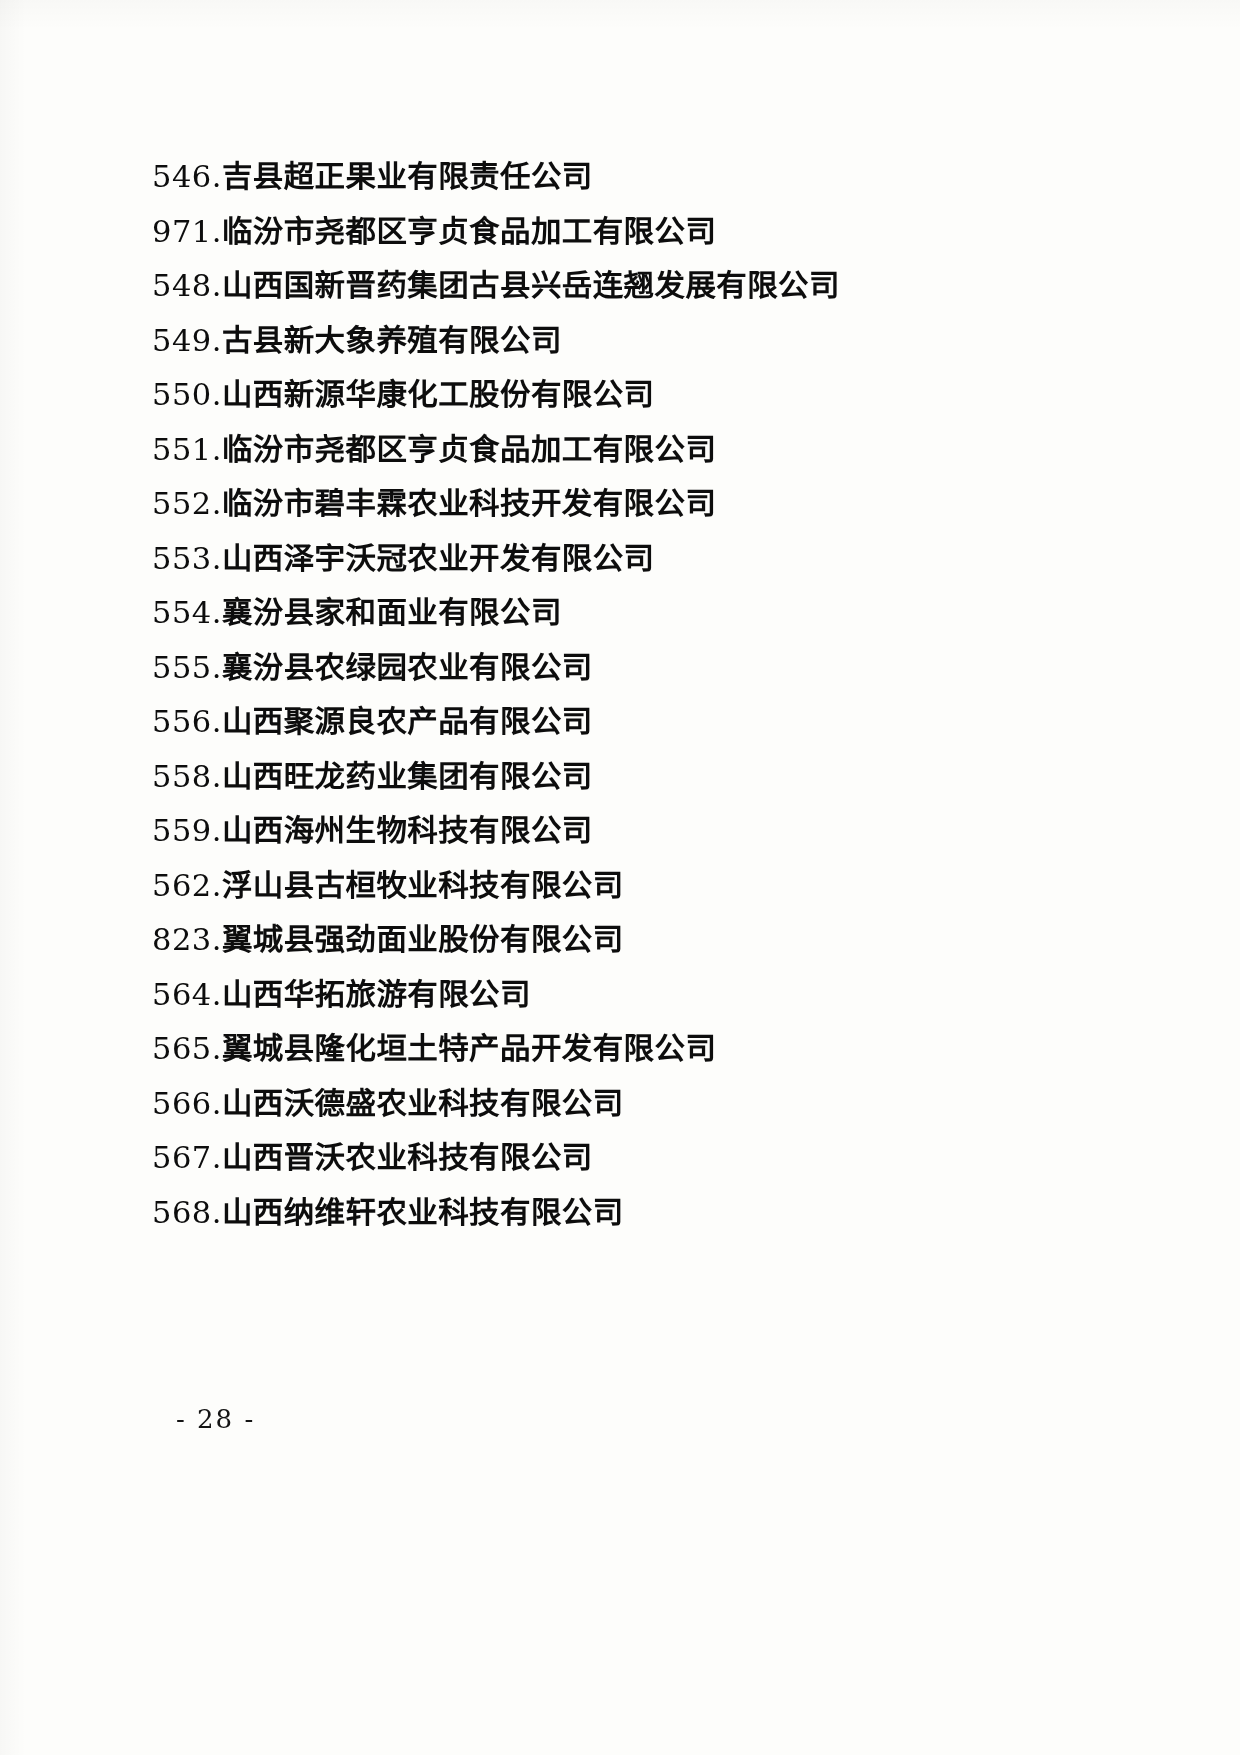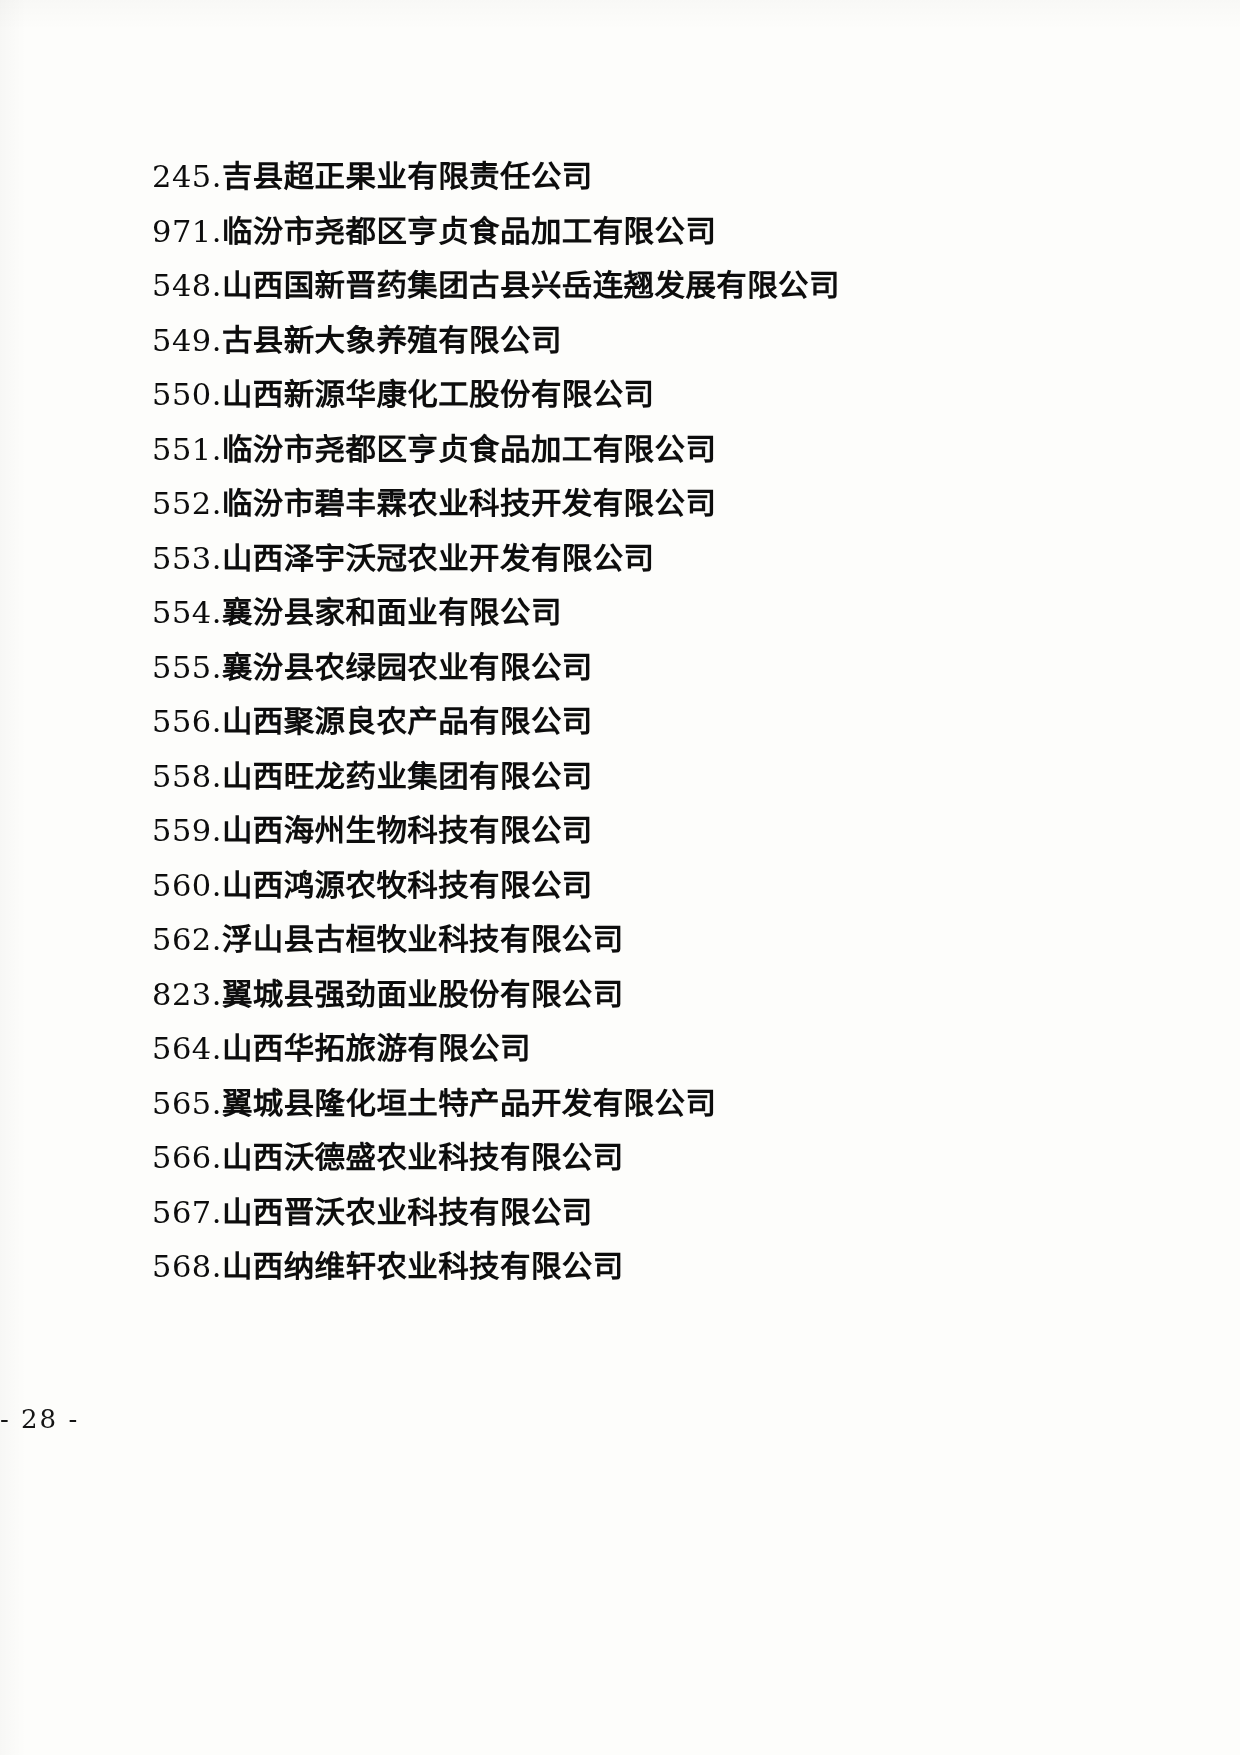--- a/index.html
+++ b/index.html
@@ -48,37 +48,38 @@
     font-weight: 600;
     letter-spacing: 0.4px;
     text-align: center;
   }
   .footer {
     position: absolute;
     left: 0;
     right: 0;
     top: 1404px;
     text-align: left;
+    padding-left: 176px;
   }
   .page-number {
     font-size: 26px;
     font-family: "DejaVu Serif", "Liberation Serif", serif;
     color: #141414;
     letter-spacing: 2px;
   }
 </style>
 </head>
 <body>
 
 <div class="page">
 
   <div class="content">
 
     <div class="entry">
-      <span class="num">245.</span><span class="name">吉县超正果业有限责任公司</span>
+      <span class="num">546.</span><span class="name">吉县超正果业有限责任公司</span>
     </div>
     <div class="entry">
       <span class="num">971.</span><span class="name">临汾市尧都区亨贞食品加工有限公司</span>
     </div>
     <div class="entry">
       <span class="num">548.</span><span class="name">山西国新晋药集团古县兴岳连翘发展有限公司</span>
     </div>
     <div class="entry">
       <span class="num">549.</span><span class="name">古县新大象养殖有限公司</span>
     </div>
@@ -103,23 +104,20 @@
     <div class="entry">
       <span class="num">556.</span><span class="name">山西聚源良农产品有限公司</span>
     </div>
     <div class="entry">
       <span class="num">558.</span><span class="name">山西旺龙药业集团有限公司</span>
     </div>
     <div class="entry">
       <span class="num">559.</span><span class="name">山西海州生物科技有限公司</span>
     </div>
     <div class="entry">
-      <span class="num">560.</span><span class="name">山西鸿源农牧科技有限公司</span>
-    </div>
-    <div class="entry">
       <span class="num">562.</span><span class="name">浮山县古桓牧业科技有限公司</span>
     </div>
     <div class="entry">
       <span class="num">823.</span><span class="name">翼城县强劲面业股份有限公司</span>
     </div>
     <div class="entry">
       <span class="num">564.</span><span class="name">山西华拓旅游有限公司</span>
     </div>
     <div class="entry">
       <span class="num">565.</span><span class="name">翼城县隆化垣土特产品开发有限公司</span>

